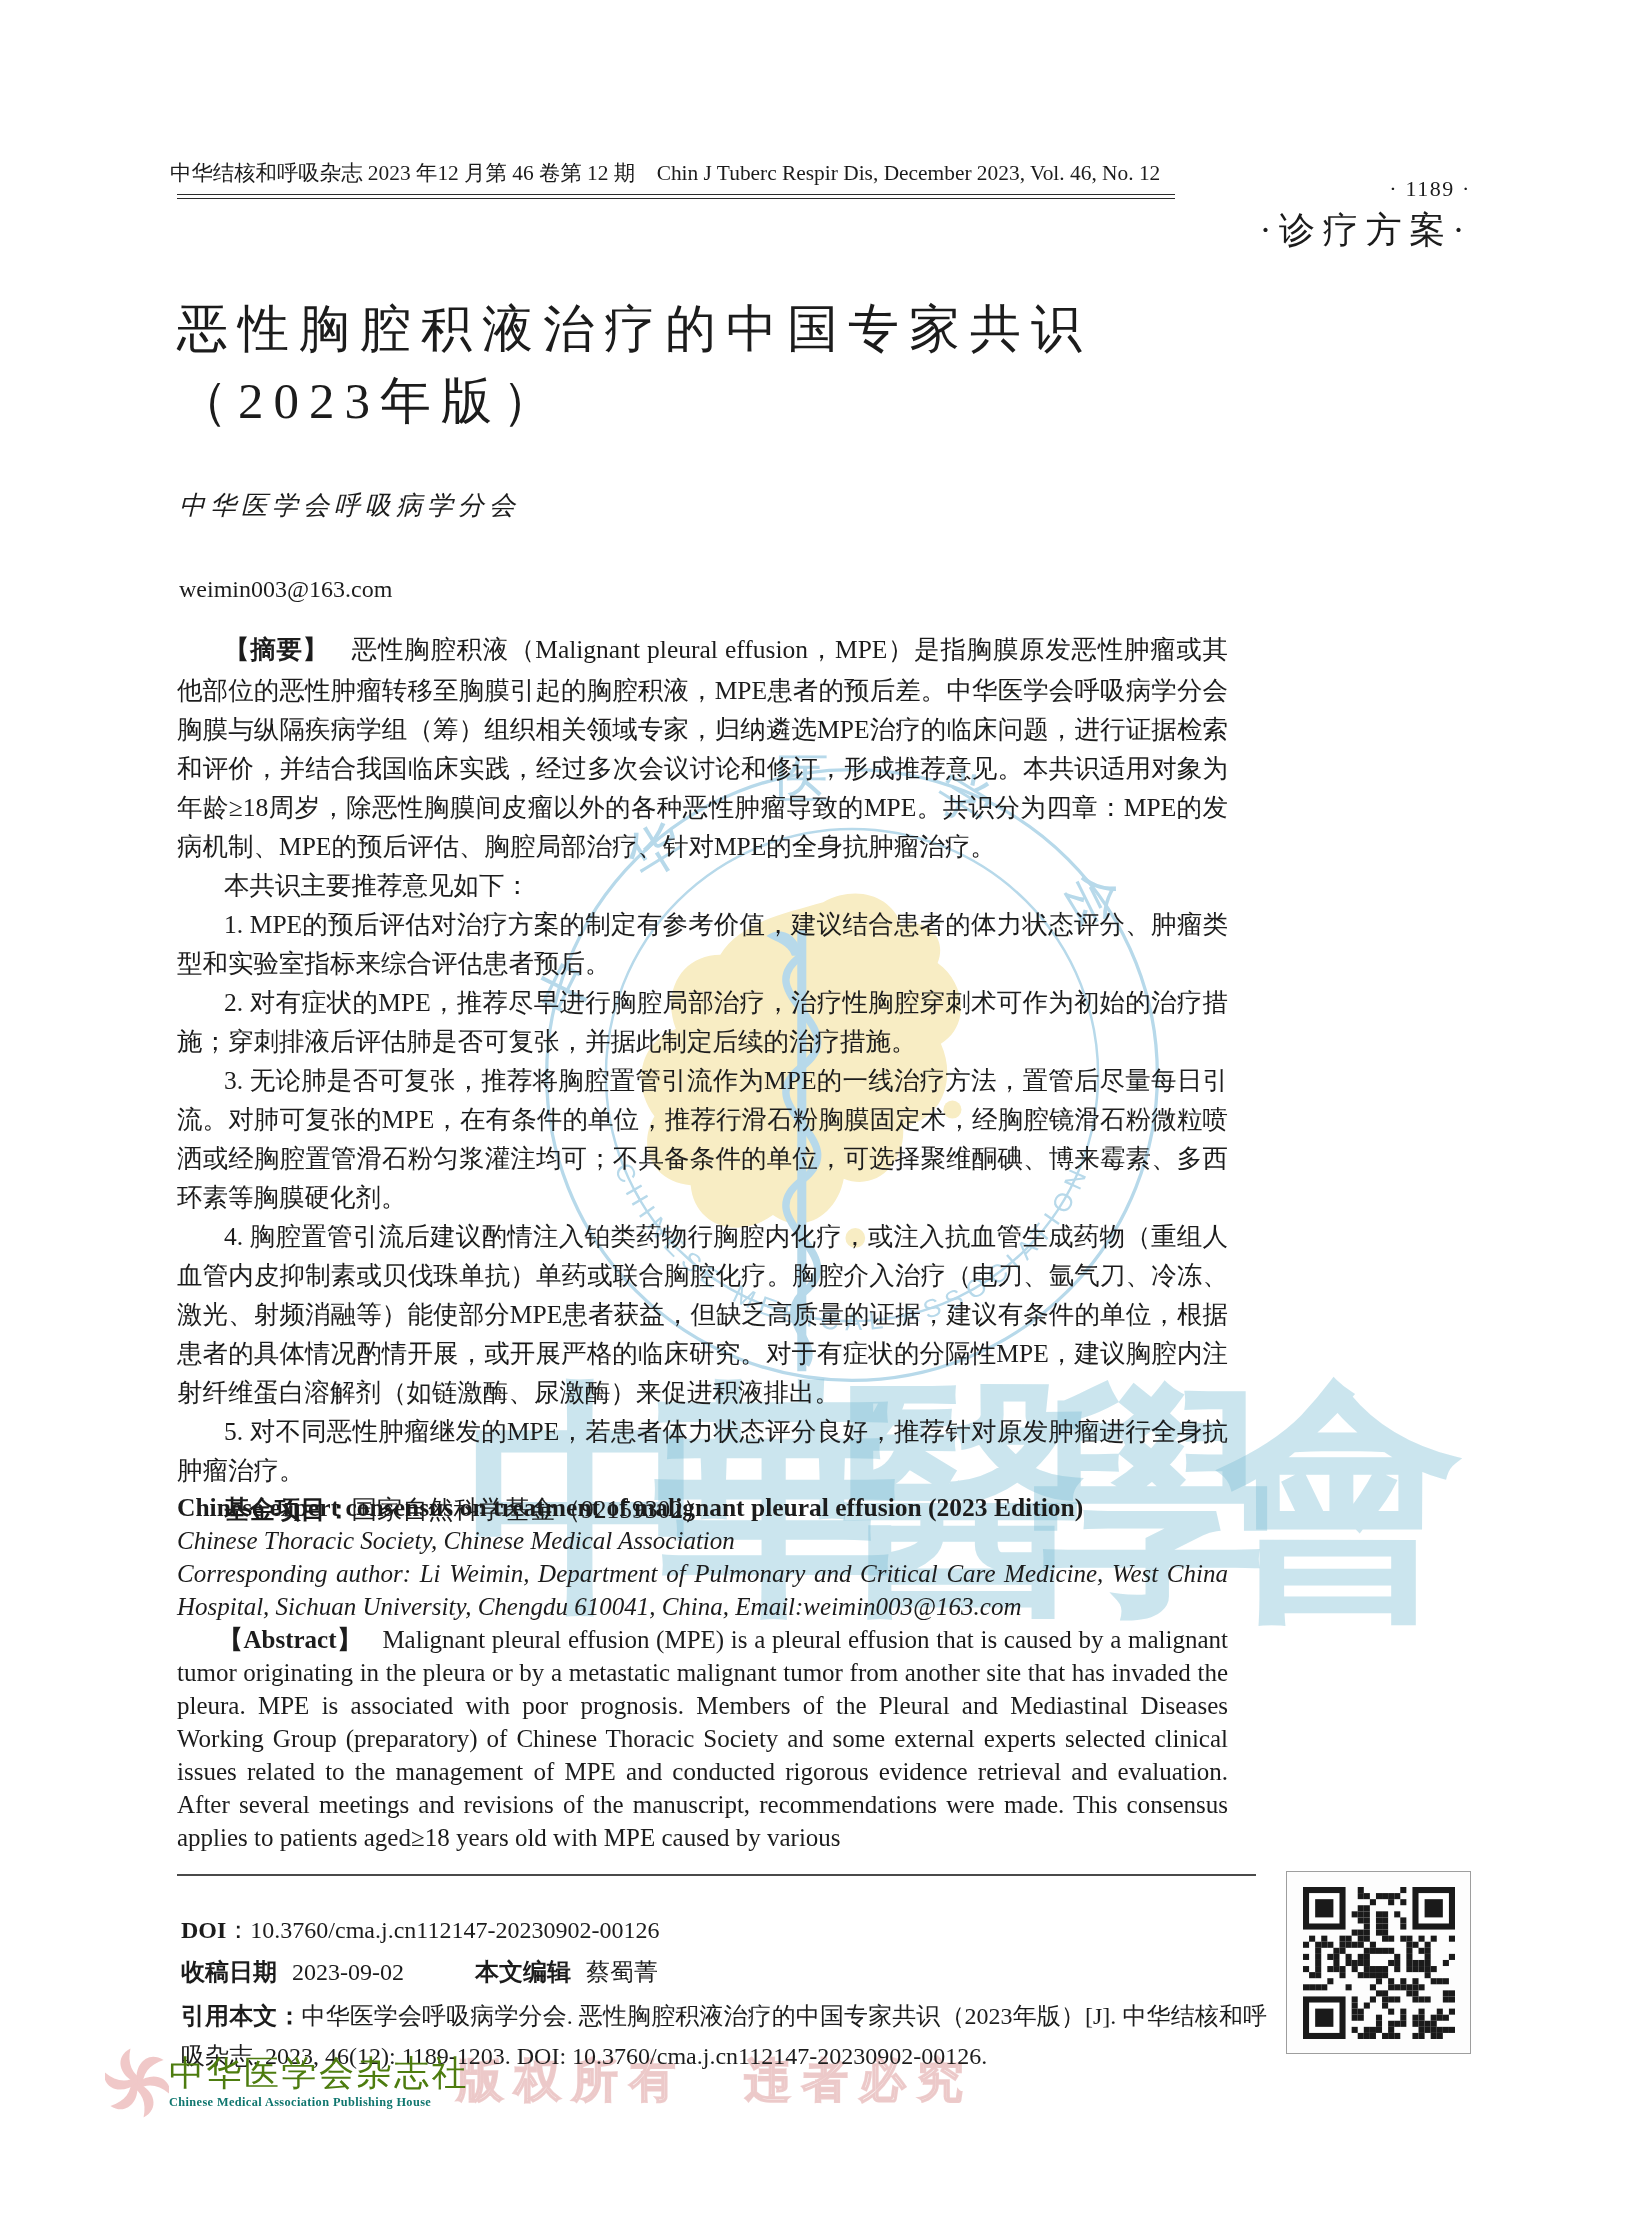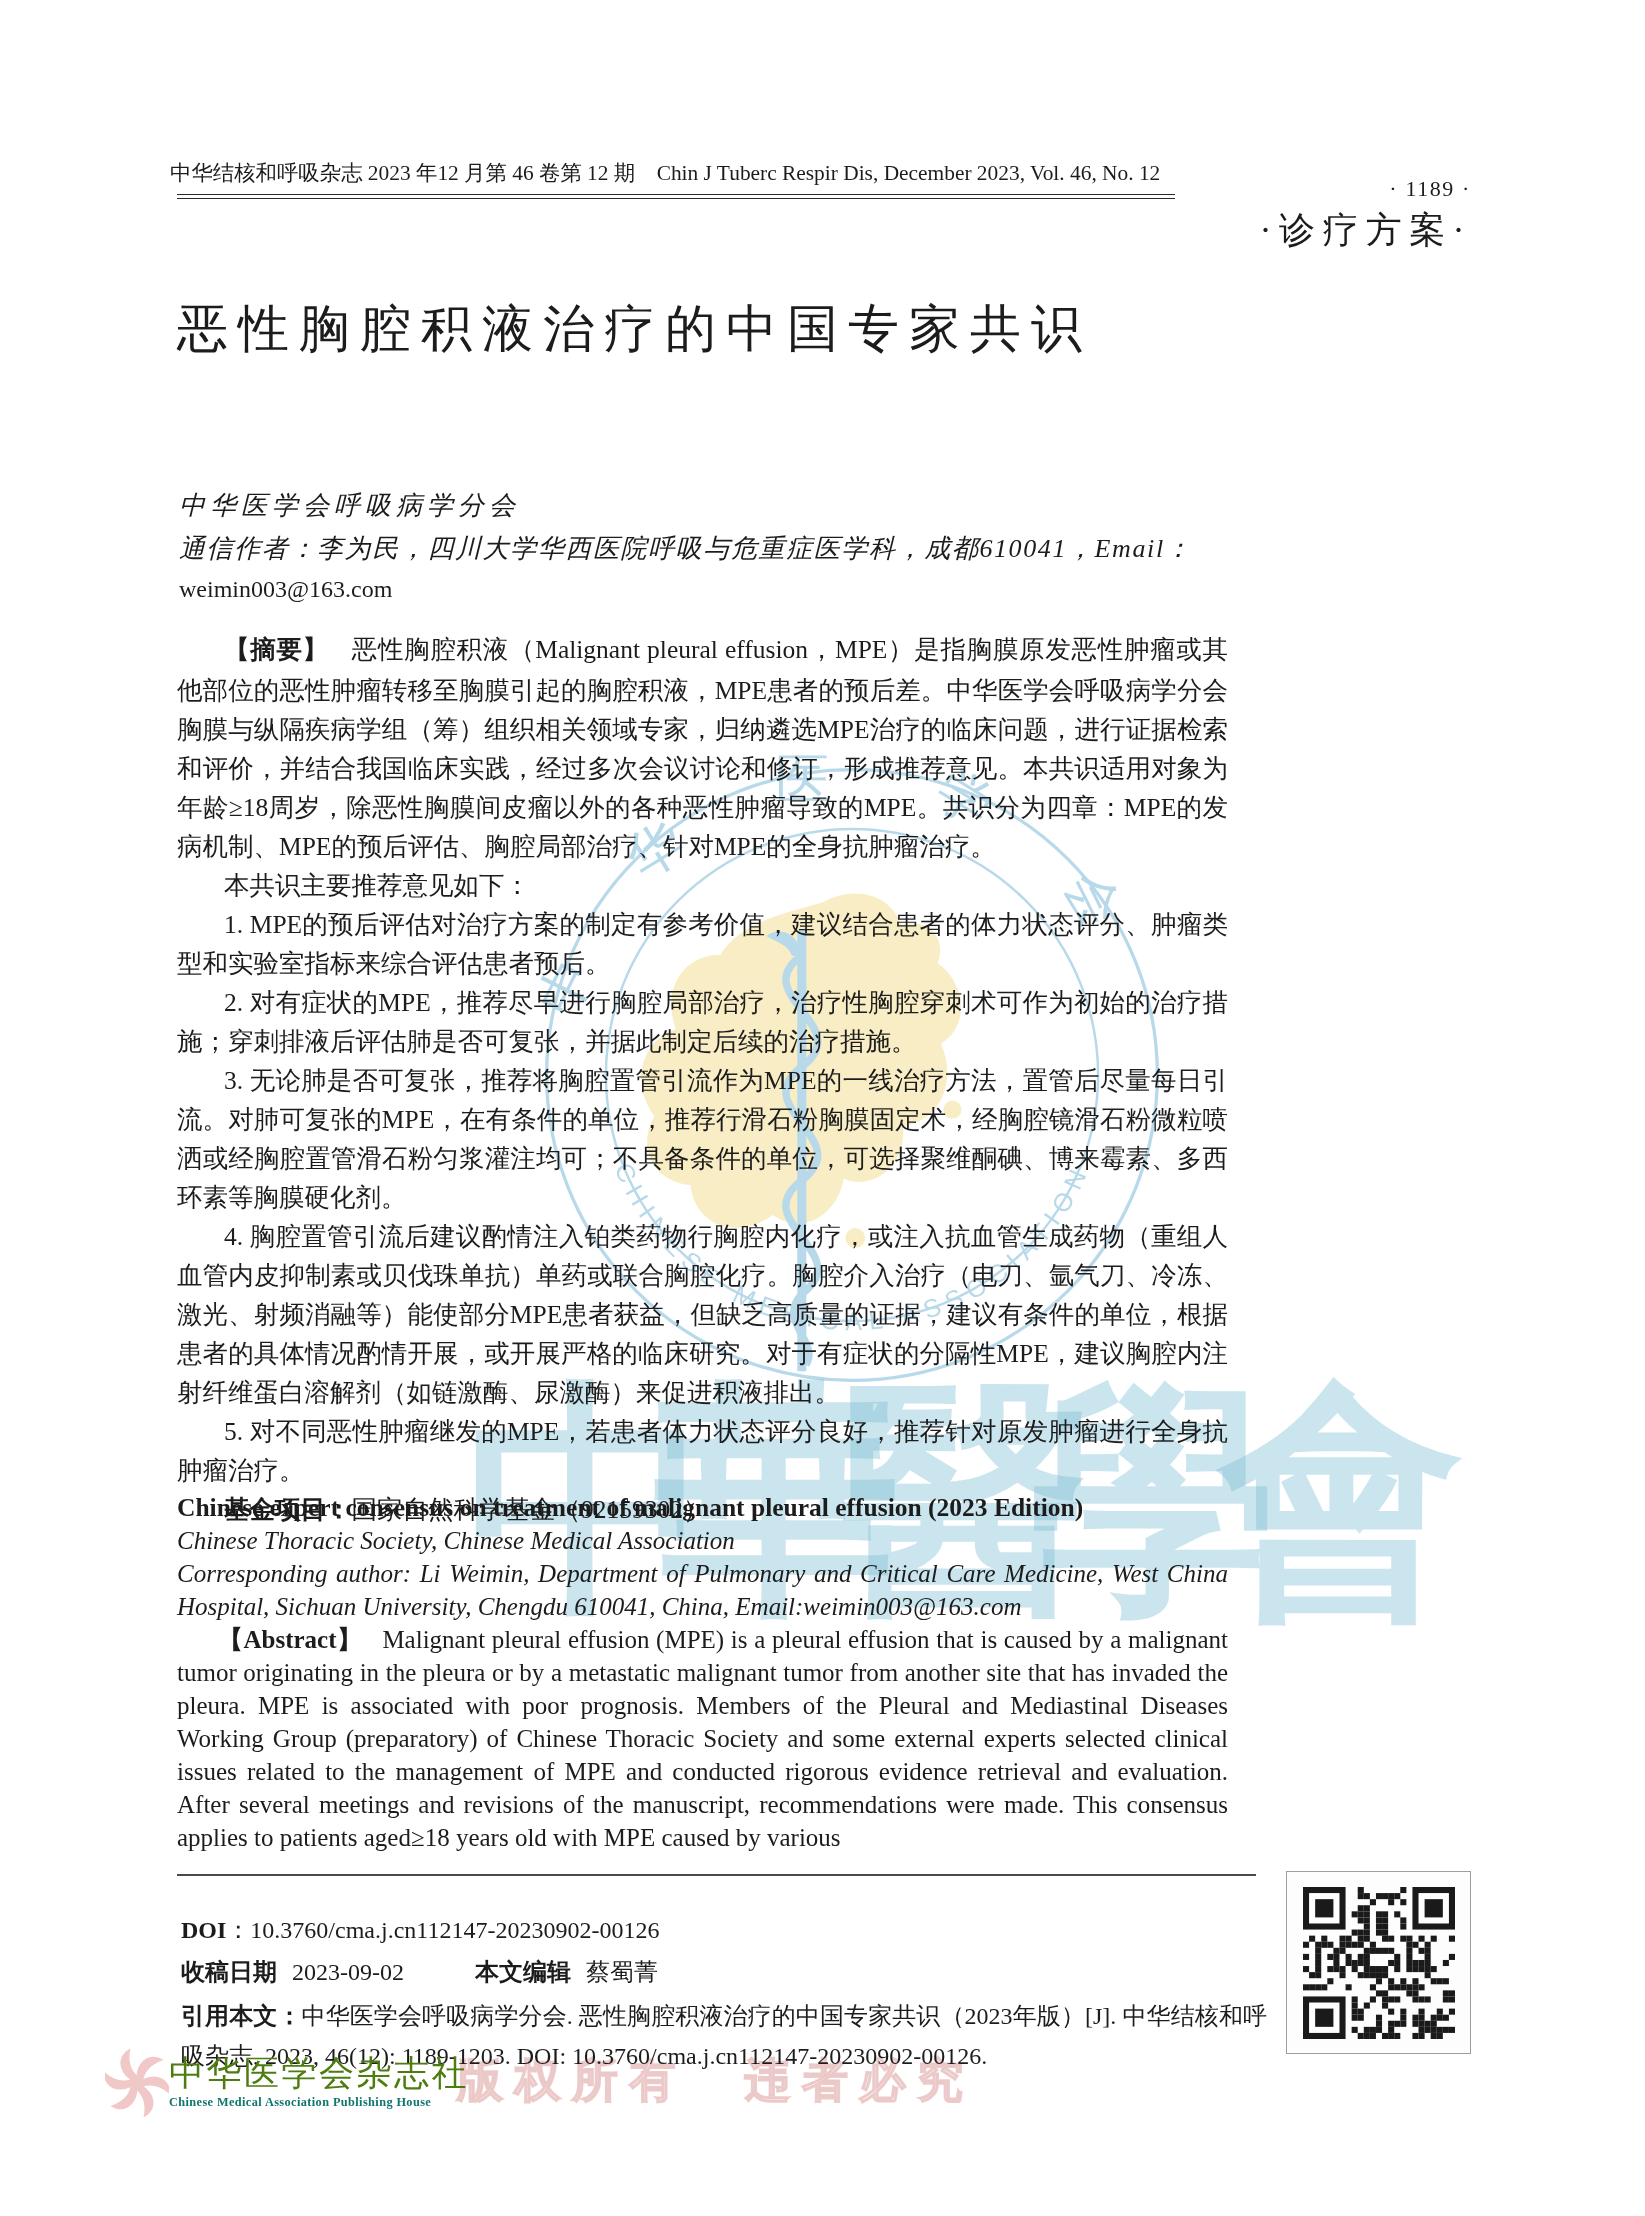--- a/index.html
+++ b/index.html
@@ -86,23 +86,23 @@
 
   <div class="abs header-row content">
     <span>中华结核和呼吸杂志 2023 年12 月第 46 卷第 12 期</span><span class="journal-en">Chin J Tuberc Respir Dis, December 2023, Vol. 46, No. 12</span>
   </div>
   <div class="abs page-marker content">· 1189 ·</div>
   <div class="abs rule-double content"></div>
   <div class="abs section-tag content">·诊疗方案·</div>
 
   <div class="abs title content">
     <div>恶性胸腔积液治疗的中国专家共识</div>
+    <div>（2023年版）</div>
   </div>
   <div class="abs author-group content">中华医学会呼吸病学分会</div>
-  <div class="abs corresponding content">通信作者：李为民，四川大学华西医院呼吸与危重症医学科，成都610041，Email：</div>
   <div class="abs email content">weimin003@163.com</div>
 
   <div class="abs cn-block content">
     <p><span class="hei lbl-gap">【摘要】</span><span>恶性胸腔积液（Malignant pleural effusion，MPE）是指胸膜原发恶性肿瘤或其他部位的恶性肿瘤转移至胸膜引起的胸腔积液，MPE患者的预后差。中华医学会呼吸病学分会胸膜与纵隔疾病学组（筹）组织相关领域专家，归纳遴选MPE治疗的临床问题，进行证据检索和评价，并结合我国临床实践，经过多次会议讨论和修订，形成推荐意见。本共识适用对象为年龄≥18周岁，除恶性胸膜间皮瘤以外的各种恶性肿瘤导致的MPE。共识分为四章：MPE的发病机制、MPE的预后评估、胸腔局部治疗、针对MPE的全身抗肿瘤治疗。</span></p>
     <p>本共识主要推荐意见如下：</p>
     <p>1. MPE的预后评估对治疗方案的制定有参考价值，建议结合患者的体力状态评分、肿瘤类型和实验室指标来综合评估患者预后。</p>
     <p>2. 对有症状的MPE，推荐尽早进行胸腔局部治疗，治疗性胸腔穿刺术可作为初始的治疗措施；穿刺排液后评估肺是否可复张，并据此制定后续的治疗措施。</p>
     <p>3. 无论肺是否可复张，推荐将胸腔置管引流作为MPE的一线治疗方法，置管后尽量每日引流。对肺可复张的MPE，在有条件的单位，推荐行滑石粉胸膜固定术，经胸腔镜滑石粉微粒喷洒或经胸腔置管滑石粉匀浆灌注均可；不具备条件的单位，可选择聚维酮碘、博来霉素、多西环素等胸膜硬化剂。</p>
     <p>4. 胸腔置管引流后建议酌情注入铂类药物行胸腔内化疗，或注入抗血管生成药物（重组人血管内皮抑制素或贝伐珠单抗）单药或联合胸腔化疗。胸腔介入治疗（电刀、氩气刀、冷冻、激光、射频消融等）能使部分MPE患者获益，但缺乏高质量的证据，建议有条件的单位，根据患者的具体情况酌情开展，或开展严格的临床研究。对于有症状的分隔性MPE，建议胸腔内注射纤维蛋白溶解剂（如链激酶、尿激酶）来促进积液排出。</p>
     <p>5. 对不同恶性肿瘤继发的MPE，若患者体力状态评分良好，推荐针对原发肿瘤进行全身抗肿瘤治疗。</p>

